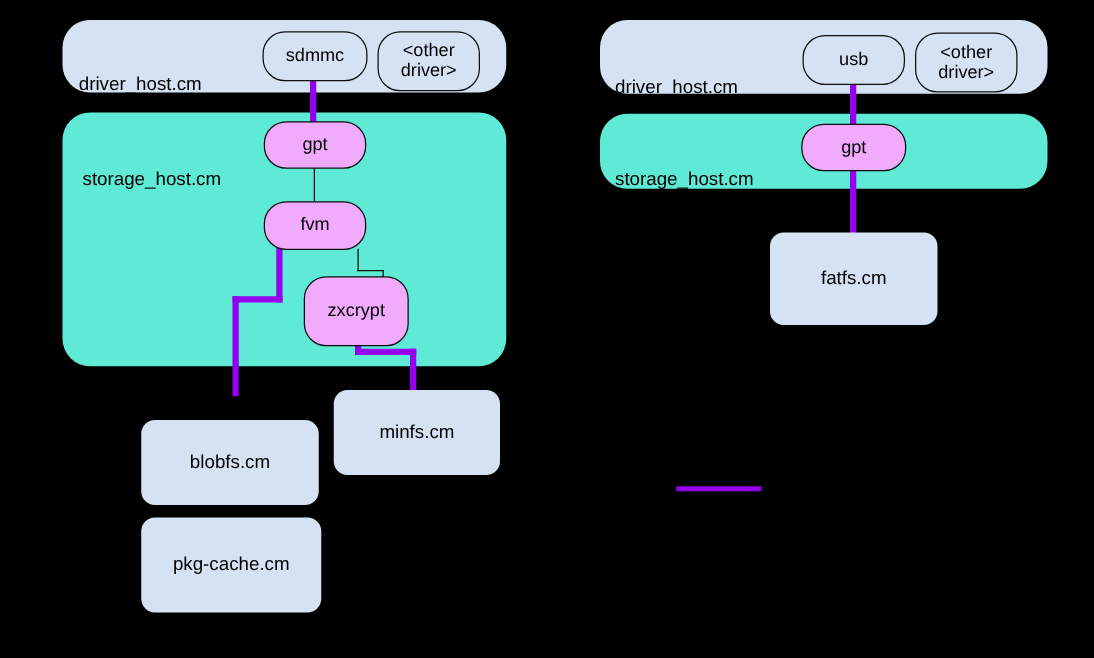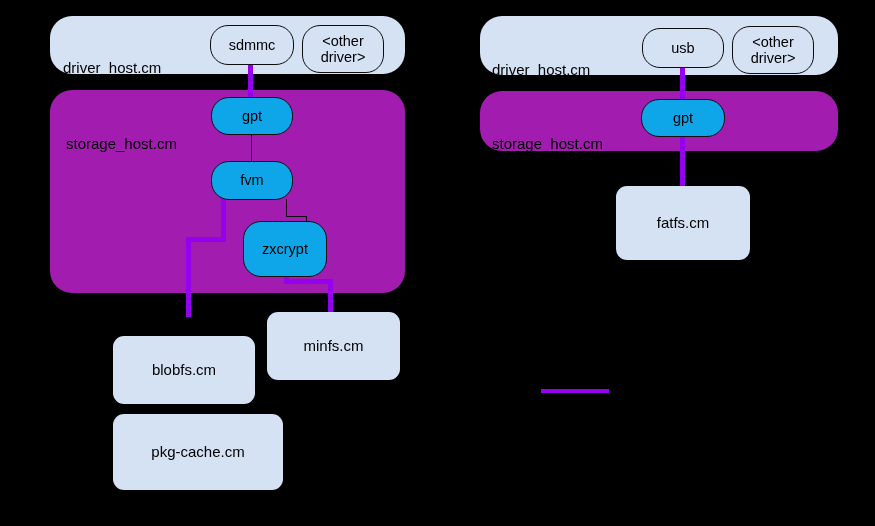--- a/index.html
+++ b/index.html
@@ -31,37 +31,37 @@
   }
 
   
   .host {
     border-radius: 22px;
     justify-content: flex-start;
     align-items: flex-start;
     font-size: 15px;
   }
   .host.blue  { background: #d4e2f4; }
-  .host.cream { background: #a21caf; }
+  .host.cream { background: #5eead4; }
   .host-label {
     position: absolute;
     font-size: 15px;
     color: #000000;
     white-space: nowrap;
     margin-top: 24px;
   }
 
   
   .chip {
     border: 1.3px solid #0d0d0d;
     border-radius: 18px;
     font-size: 14.5px;
   }
   .chip.blue  { background: #d4e2f4; }
-  .chip.cream { background: #0ea5e9; }
+  .chip.cream { background: #f0abfc; }
 
   
   .comp {
     background: #d4e2f4;
     border-radius: 11px;
     font-size: 15px;
   }
 
   
   .edge {
@@ -116,21 +116,21 @@
   <div class="edge purple layer-edge-over" style="left:186px; top:237px; width:5px; height:80px;"></div>
 
   <div class="edge purple layer-edge-over" style="left:284px; top:259px; width:5px; height:25px;"></div>
   <div class="edge purple layer-edge-over" style="left:284px; top:279px; width:49px; height:5px;"></div>
   <div class="edge purple layer-edge-over" style="left:328px; top:279px; width:5px; height:38px;"></div>
 
   <div class="node comp layer-chip" style="left:113px; top:312px; width:142px; height:68px;margin-top:24px;">blobfs.cm</div>
 
   <div class="node comp layer-chip" style="left:267px; top:312px; width:133px; height:68px;">minfs.cm</div>
 
-  <div class="node comp layer-chip" style="left:113px; top:414px; width:170px; height:76px;">pkg-cache.cm</div>
+  <div class="node comp layer-chip" style="left:113px; top:414px; width:144px; height:76px;">pkg-cache.cm</div>
 
   <div class="node host blue layer-host" style="left:480px; top:16px; width:358px; height:59px;">
     <span class="host-label" style="left:12px; top:22px;">driver_host.cm</span>
   </div>
 
   <div class="node chip blue layer-chip" style="left:642px; top:28px; width:82px; height:40px;">usb</div>
 
   <div class="node chip blue layer-chip" style="left:732px; top:26px; width:82px; height:48px;">&lt;other
 driver&gt;</div>
 

